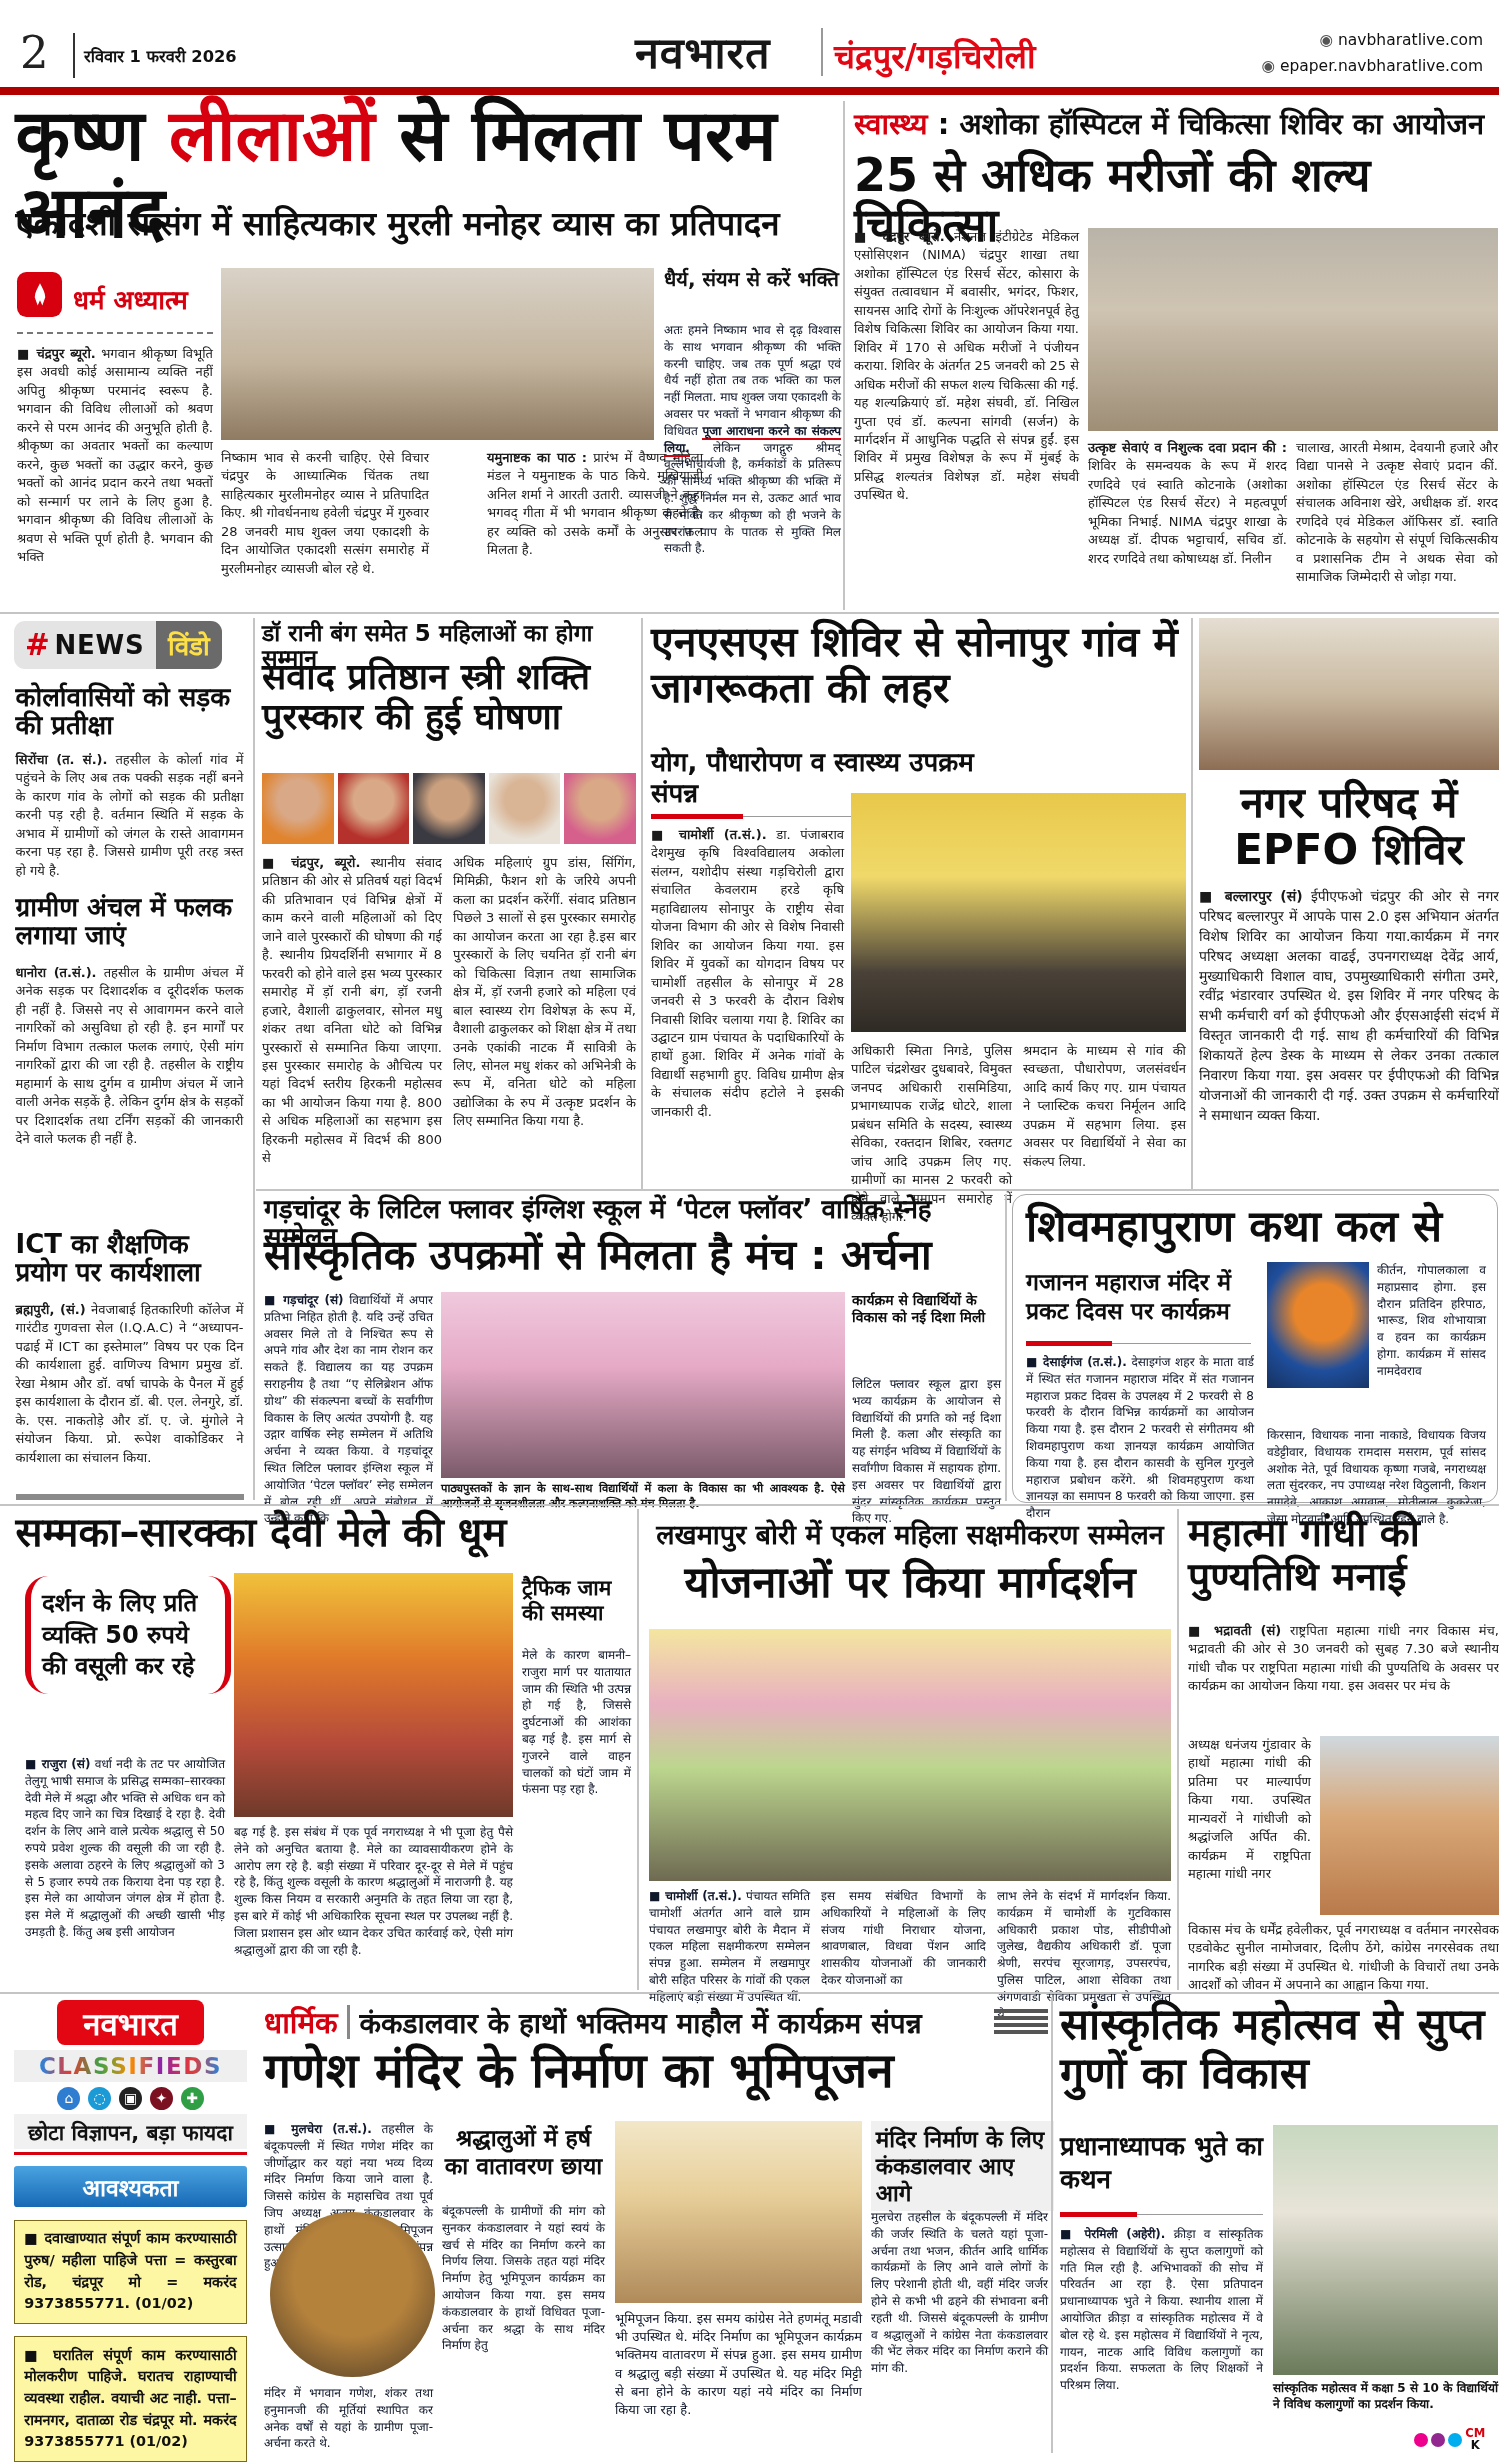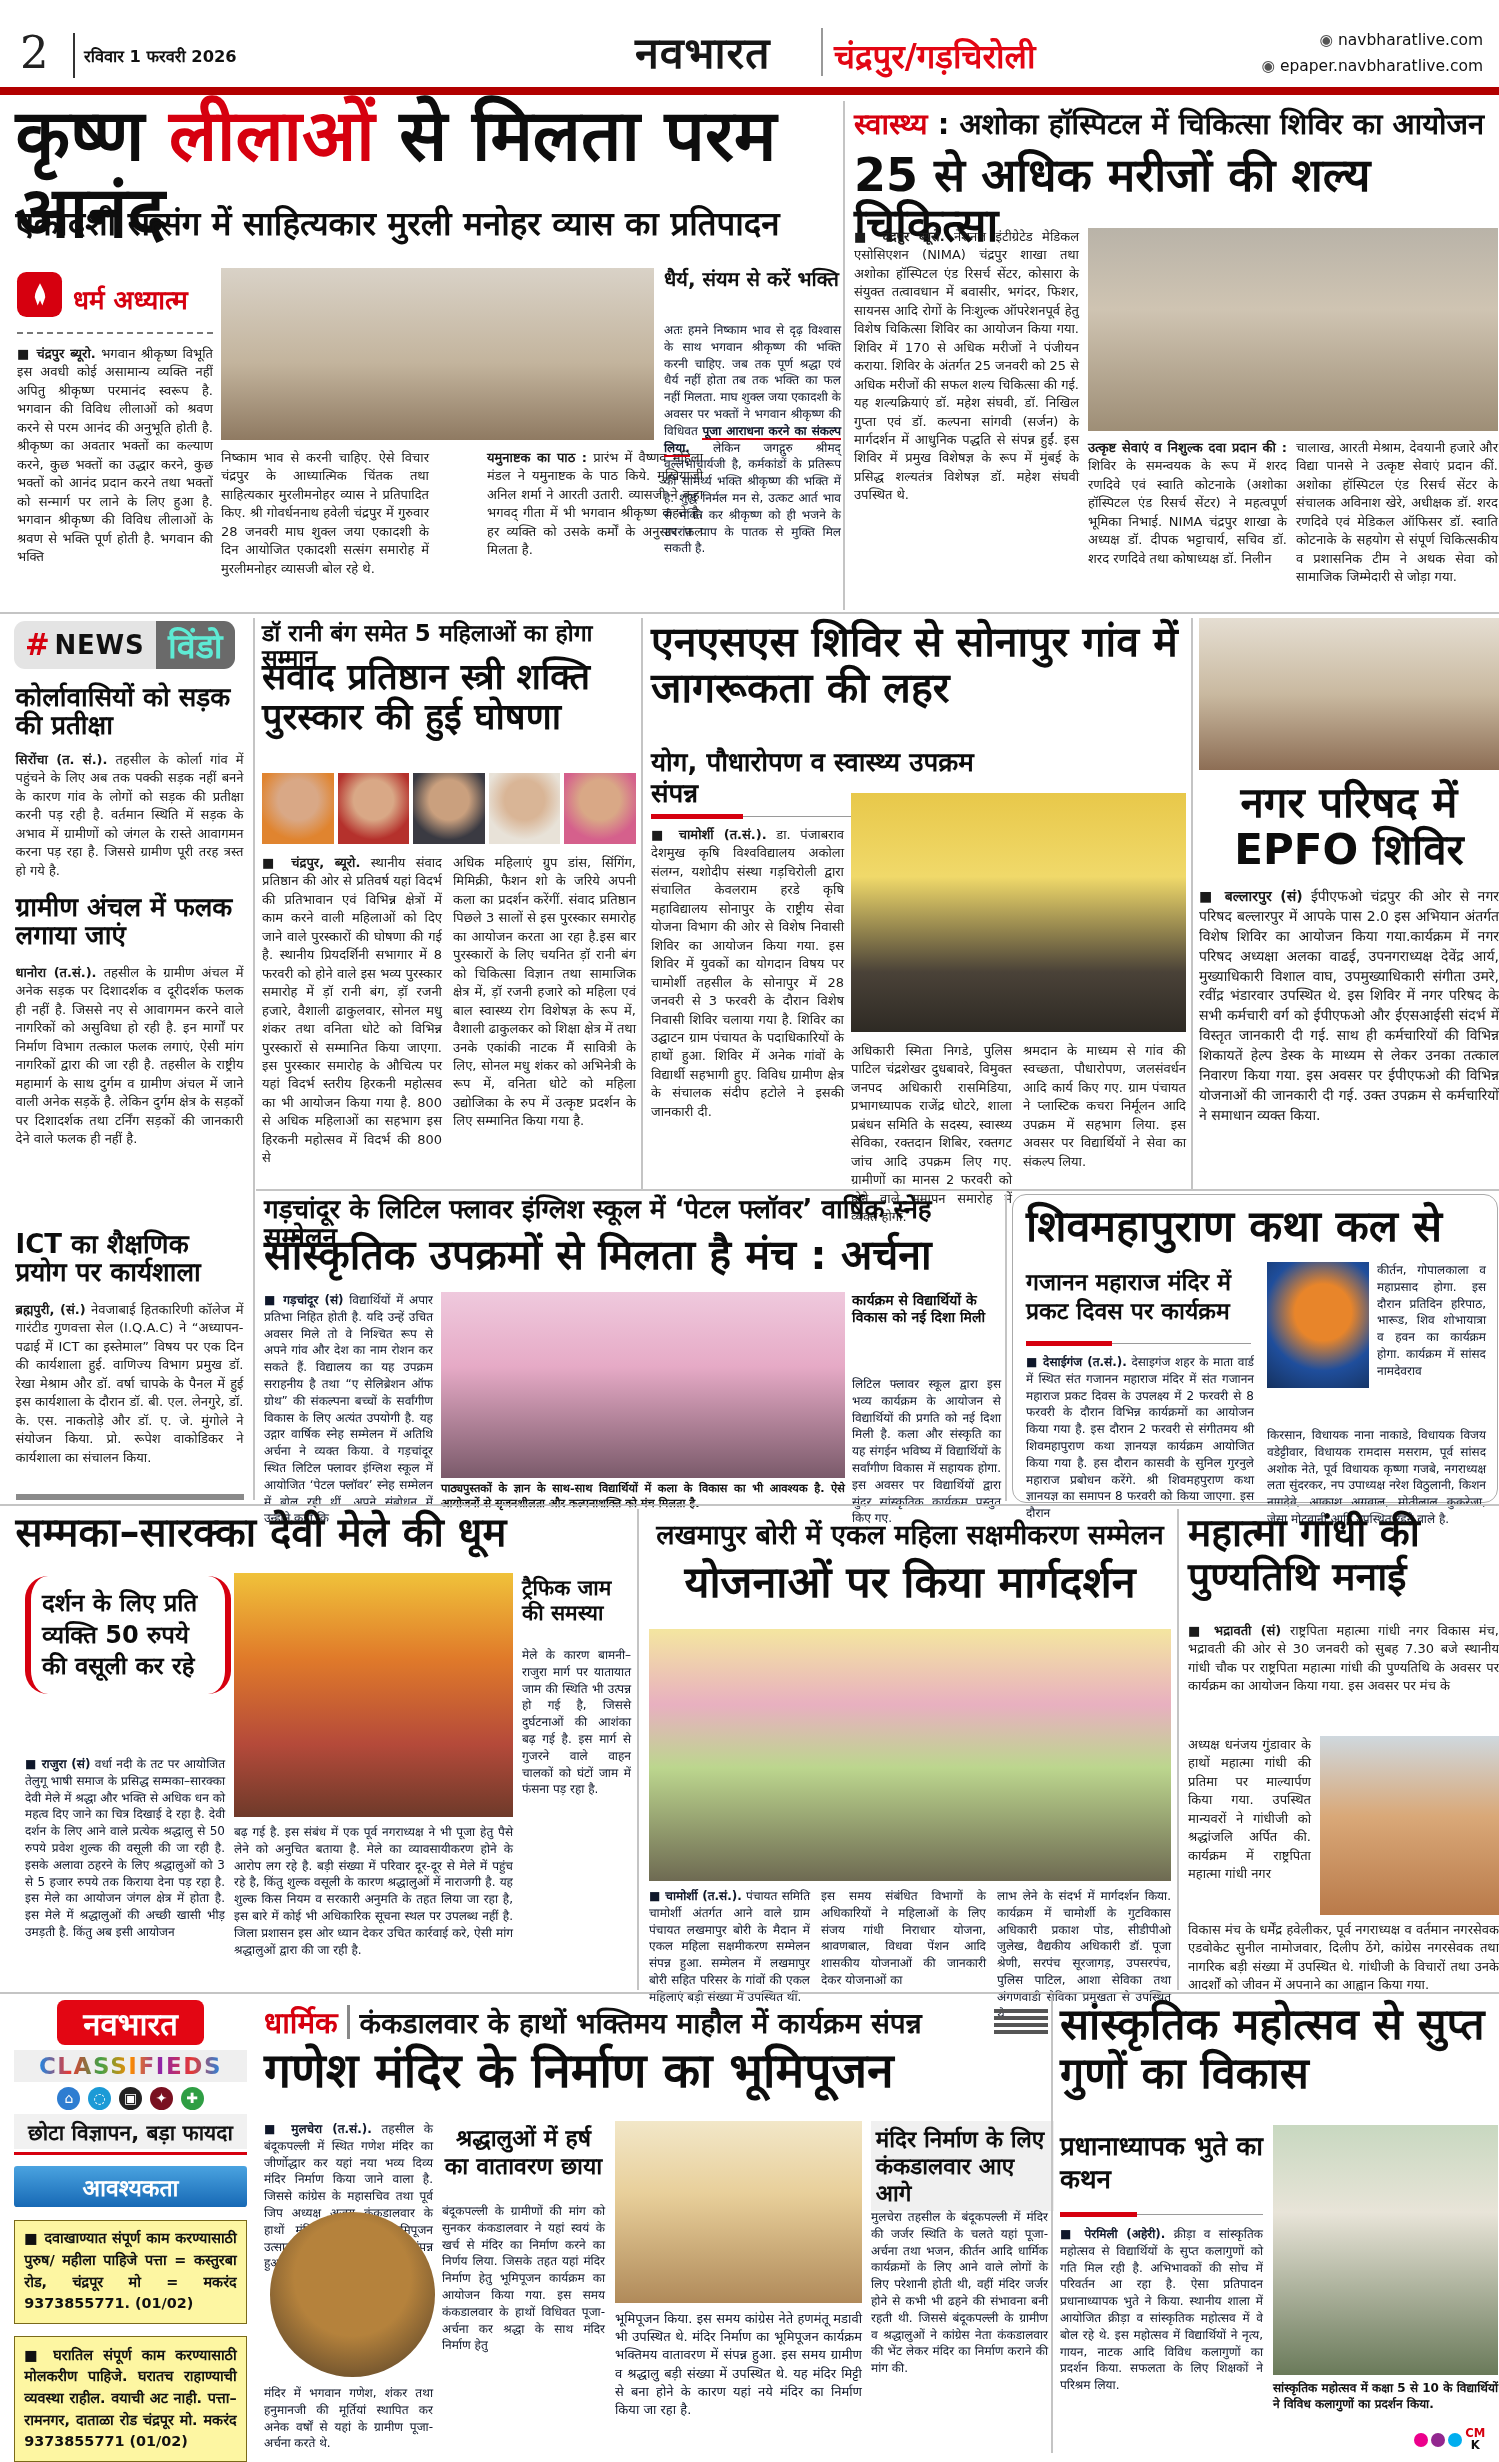--- a/index.html
+++ b/index.html
@@ -92,21 +92,21 @@
     <b>उत्कृष्ट सेवाएं व निशुल्क दवा प्रदान की :</b> <span>शिविर के समन्वयक के रूप में शरद रणदिवे एवं स्वाति कोटनाके (अशोका हॉस्पिटल एंड रिसर्च सेंटर) ने महत्वपूर्ण भूमिका निभाई. NIMA चंद्रपुर शाखा के अध्यक्ष डॉ. दीपक भट्टाचार्य, सचिव डॉ. शरद रणदिवे तथा कोषाध्यक्ष डॉ. निलीन</span>
   </div>
   <div class="abs j body-txt" style="left:1296px;top:439px;width:202px;height:169px;">चालाख, आरती मेश्राम, देवयानी हजारे और विद्या पानसे ने उत्कृष्ट सेवाएं प्रदान कीं. अशोका हॉस्पिटल एंड रिसर्च सेंटर के संचालक अविनाश खेरे, अधीक्षक डॉ. शरद रणदिवे एवं मेडिकल ऑफिसर डॉ. स्वाति कोटनाके के सहयोग से संपूर्ण चिकित्सकीय व प्रशासनिक टीम ने अथक सेवा को सामाजिक जिम्मेदारी से जोड़ा गया.</div>
 
   <div class="abs" style="left:14px;top:621px;width:233px;height:48px;display:flex;">
     <div style="background:#e4e4e4;border-radius:11px 0 0 11px;display:flex;align-items:center;padding:0 11px;gap:4.7px;">
       <span class="b red" style="font-size:29.5px;">#</span>
       <span class="b" style="font-size:26px;letter-spacing:0.8px;">NEWS</span>
     </div>
     <div style="background:#6a6a6a;border-radius:0 11px 11px 0;display:flex;align-items:center;padding:0 12.4px;">
-      <span class="b" style="font-size:34px;color:#5eead4;">विंडो</span>
+      <span class="b" style="font-size:26px;color:#fde047;">विंडो</span>
     </div>
   </div>
 
   <div class="abs hd" style="left:15.5px;top:683px;width:227px;font-size:26px;">कोर्लावासियों को सड़क की प्रतीक्षा</div>
   <div class="abs j body-txt" style="left:15.5px;top:751px;width:228px;height:130px;">
     <b>सिरोंचा (त. सं.).</b> <span>तहसील के कोर्ला गांव में पहुंचने के लिए अब तक पक्की सड़क नहीं बनने के कारण गांव के लोगों को सड़क की प्रतीक्षा करनी पड़ रही है. वर्तमान स्थिति में सड़क के अभाव में ग्रामीणों को जंगल के रास्ते आवागमन करना पड़ रहा है. जिससे ग्रामीण पूरी तरह त्रस्त हो गये है.</span>
   </div>
 
   <div class="abs hd" style="left:15.5px;top:893px;width:228px;font-size:26px;">ग्रामीण अंचल में फलक लगाया जाएं</div>
   <div class="abs j body-txt" style="left:15.5px;top:964px;width:228px;height:256px;">

